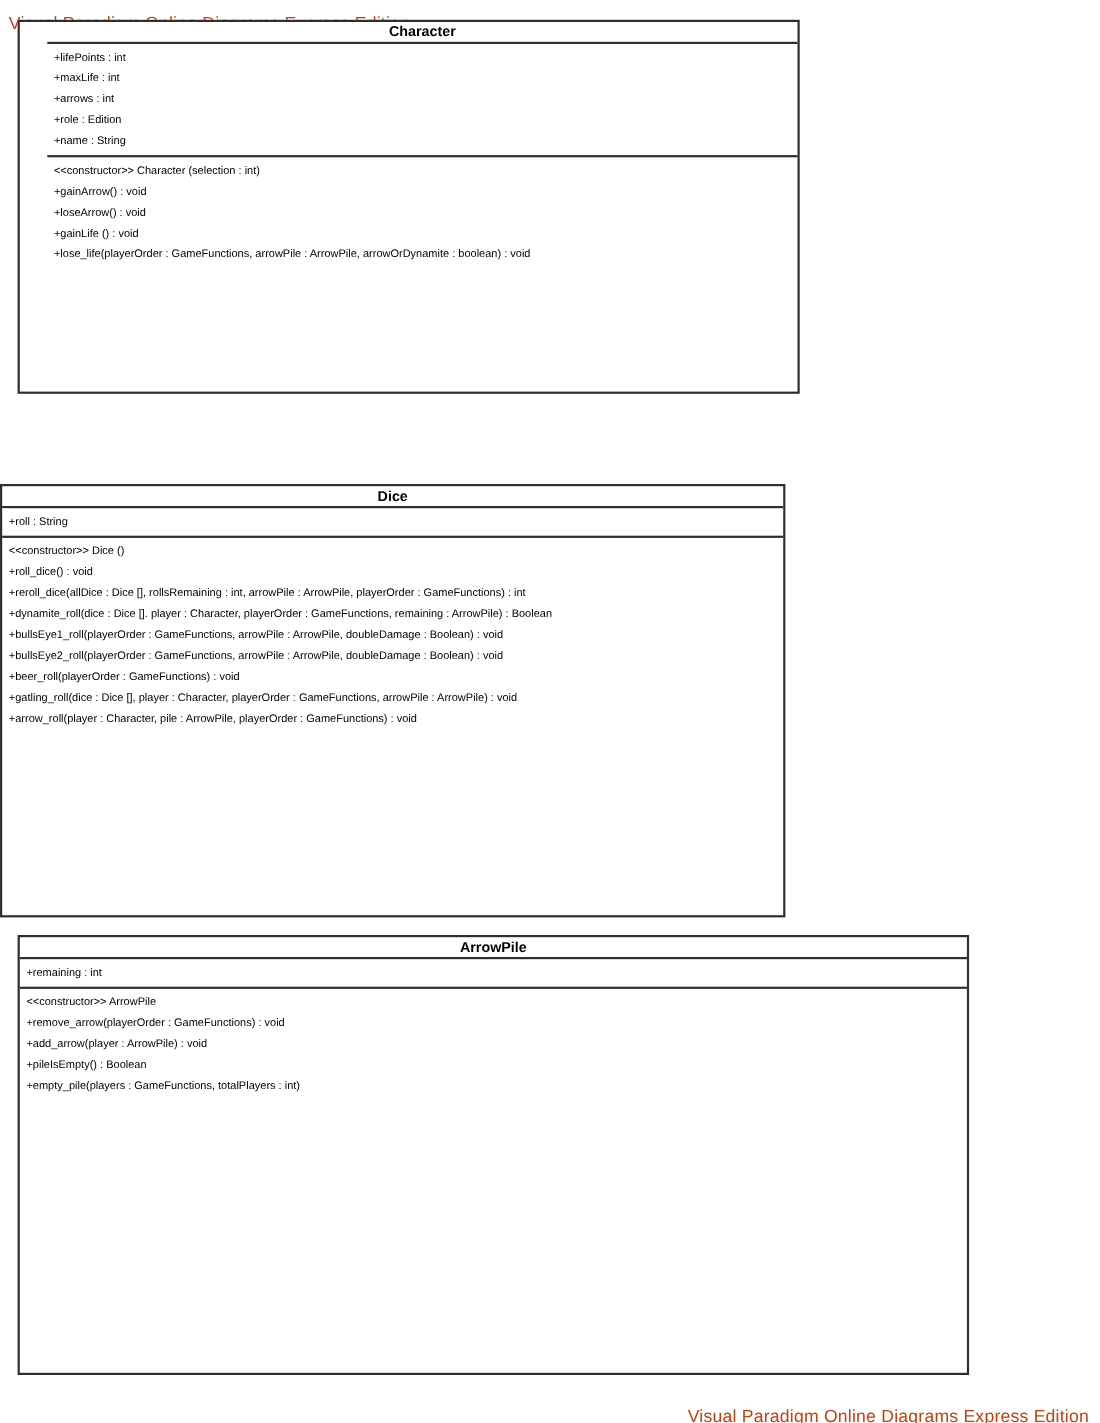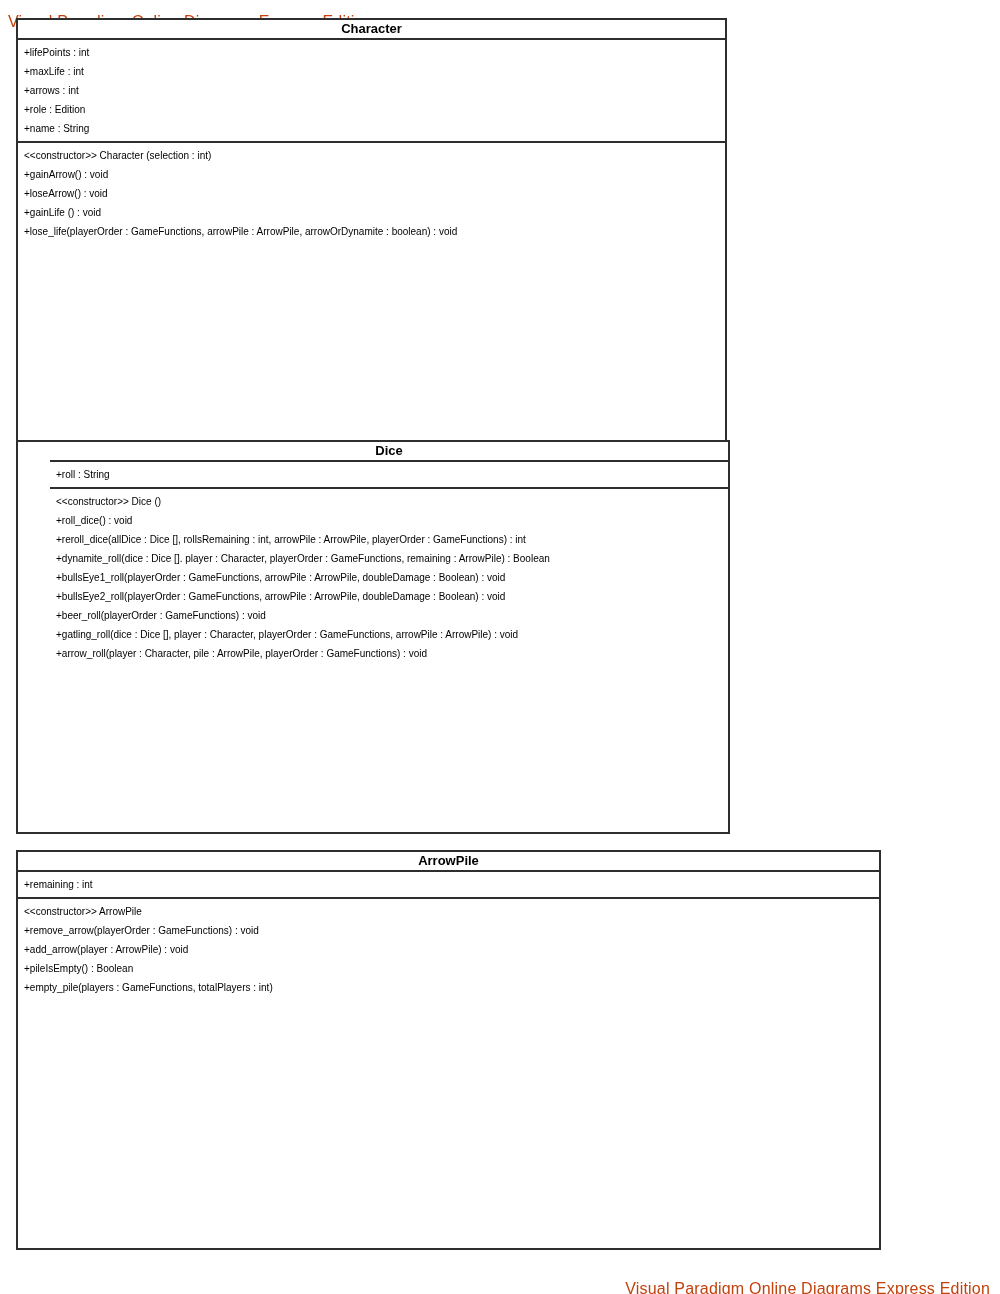--- a/index.html
+++ b/index.html
@@ -24,22 +24,22 @@
   .watermark-bottom { right: 10px; top: 1270px; }
 
   .class-box {
     position: absolute;
     z-index: 1;
     background: #ffffff;
     border: 2px solid #2e2e2e;
     display: flex;
     flex-direction: column;
   }
-  .box-character { left: 16px; top: 18px;  width: 711px; height: 468px; }
-  .box-dice      { left: 16px; top: 440px; width: 714px; height: 394px; padding-left: 32px; }
+  .box-character { left: 16px; top: 18px;  width: 711px; height: 340px; padding-left: 25px; }
+  .box-dice      { left: 0; top: 440px; width: 714px; height: 394px; }
   .box-arrowpile { left: 16px; top: 850px; width: 865px; height: 400px; }
 
   .class-title {
     flex: 0 0 auto;
     text-align: center;
     font-weight: bold;
     font-size: 13px;
     line-height: 16px;
     padding: 1px 0 1px 0;
     border-bottom: 2px solid #2e2e2e;

